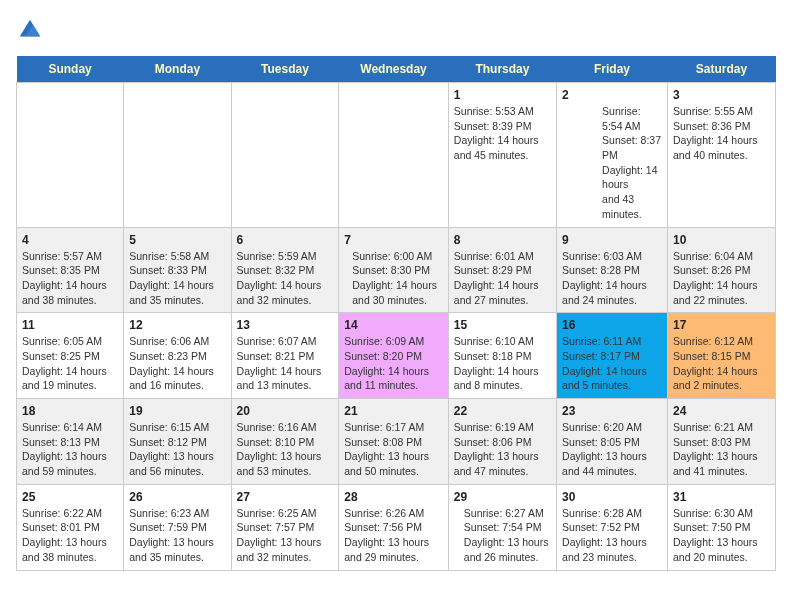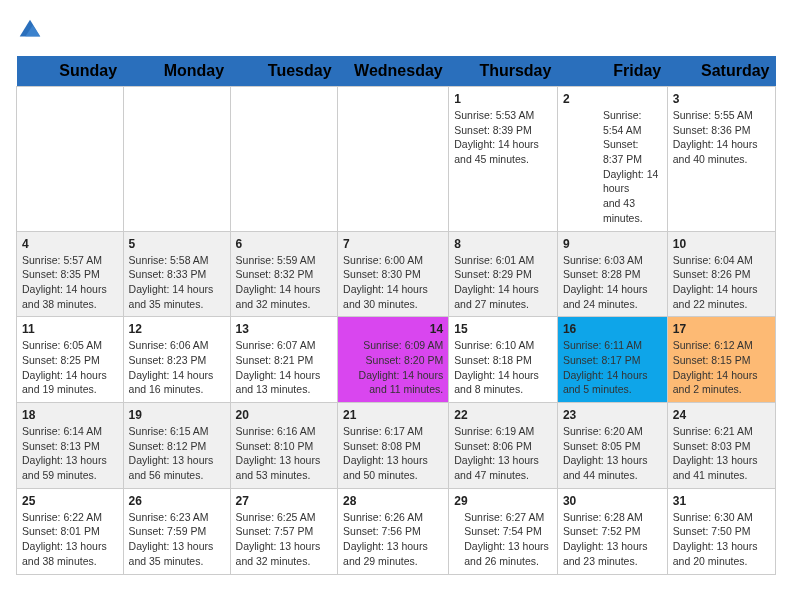--- a/index.html
+++ b/index.html
@@ -45,24 +45,24 @@
       font-size: 15px;
       color: #555;
     }
     table {
       width: 100%;
       border-collapse: collapse;
       font-size: 11px;
     }
     thead tr th {
       background: #2a6fbc;
-      color: #000000;
-      text-align: right;
+      color: #fef9c3;
+      text-align: center;
       padding: 6px 6px;
-      font-size: 16px;
+      font-size: 12px;
       font-weight: bold;
     }
     tbody tr td {
       border: 1px solid #ccc;
       vertical-align: top;
       padding: 5px 5px;
       width: 113px;
       min-height: 70px;
       background: #fff;
     }
@@ -164,21 +164,21 @@
         </td>
         <td style="background: rgb(240, 240, 240);">
           <div class="day-number">6</div>
           <div class="day-info" style="white-space: pre-line;">Sunrise: 5:59 AM
 Sunset: 8:32 PM
 Daylight: 14 hours
 and 32 minutes.</div>
         </td>
         <td style="background: rgb(240, 240, 240);">
           <div class="day-number">7</div>
-          <div class="day-info" style="white-space: pre-line;">Sunrise: 6:00 AM
+          <div class="day-info" style="white-space: pre-line; margin-left: 8px;">Sunrise: 6:00 AM
 Sunset: 8:30 PM
 Daylight: 14 hours
 and 30 minutes.</div>
         </td>
         <td style="background: rgb(240, 240, 240);">
           <div class="day-number">8</div>
           <div class="day-info" style="white-space: pre-line;">Sunrise: 6:01 AM
 Sunset: 8:29 PM
 Daylight: 14 hours
 and 27 minutes.</div>
@@ -213,21 +213,21 @@
 Daylight: 14 hours
 and 16 minutes.</div>
         </td>
         <td style="background: rgb(255, 255, 255);">
           <div class="day-number">13</div>
           <div class="day-info" style="white-space: pre-line;">Sunrise: 6:07 AM
 Sunset: 8:21 PM
 Daylight: 14 hours
 and 13 minutes.</div>
         </td>
-        <td style="background: #d946ef; text-align: right;">
+        <td style="background: #f0abfc;">
           <div class="day-number">14</div>
           <div class="day-info" style="white-space: pre-line;">Sunrise: 6:09 AM
 Sunset: 8:20 PM
 Daylight: 14 hours
 and 11 minutes.</div>
         </td>
         <td style="background: rgb(255, 255, 255);">
           <div class="day-number">15</div>
           <div class="day-info" style="white-space: pre-line;">Sunrise: 6:10 AM
 Sunset: 8:18 PM

